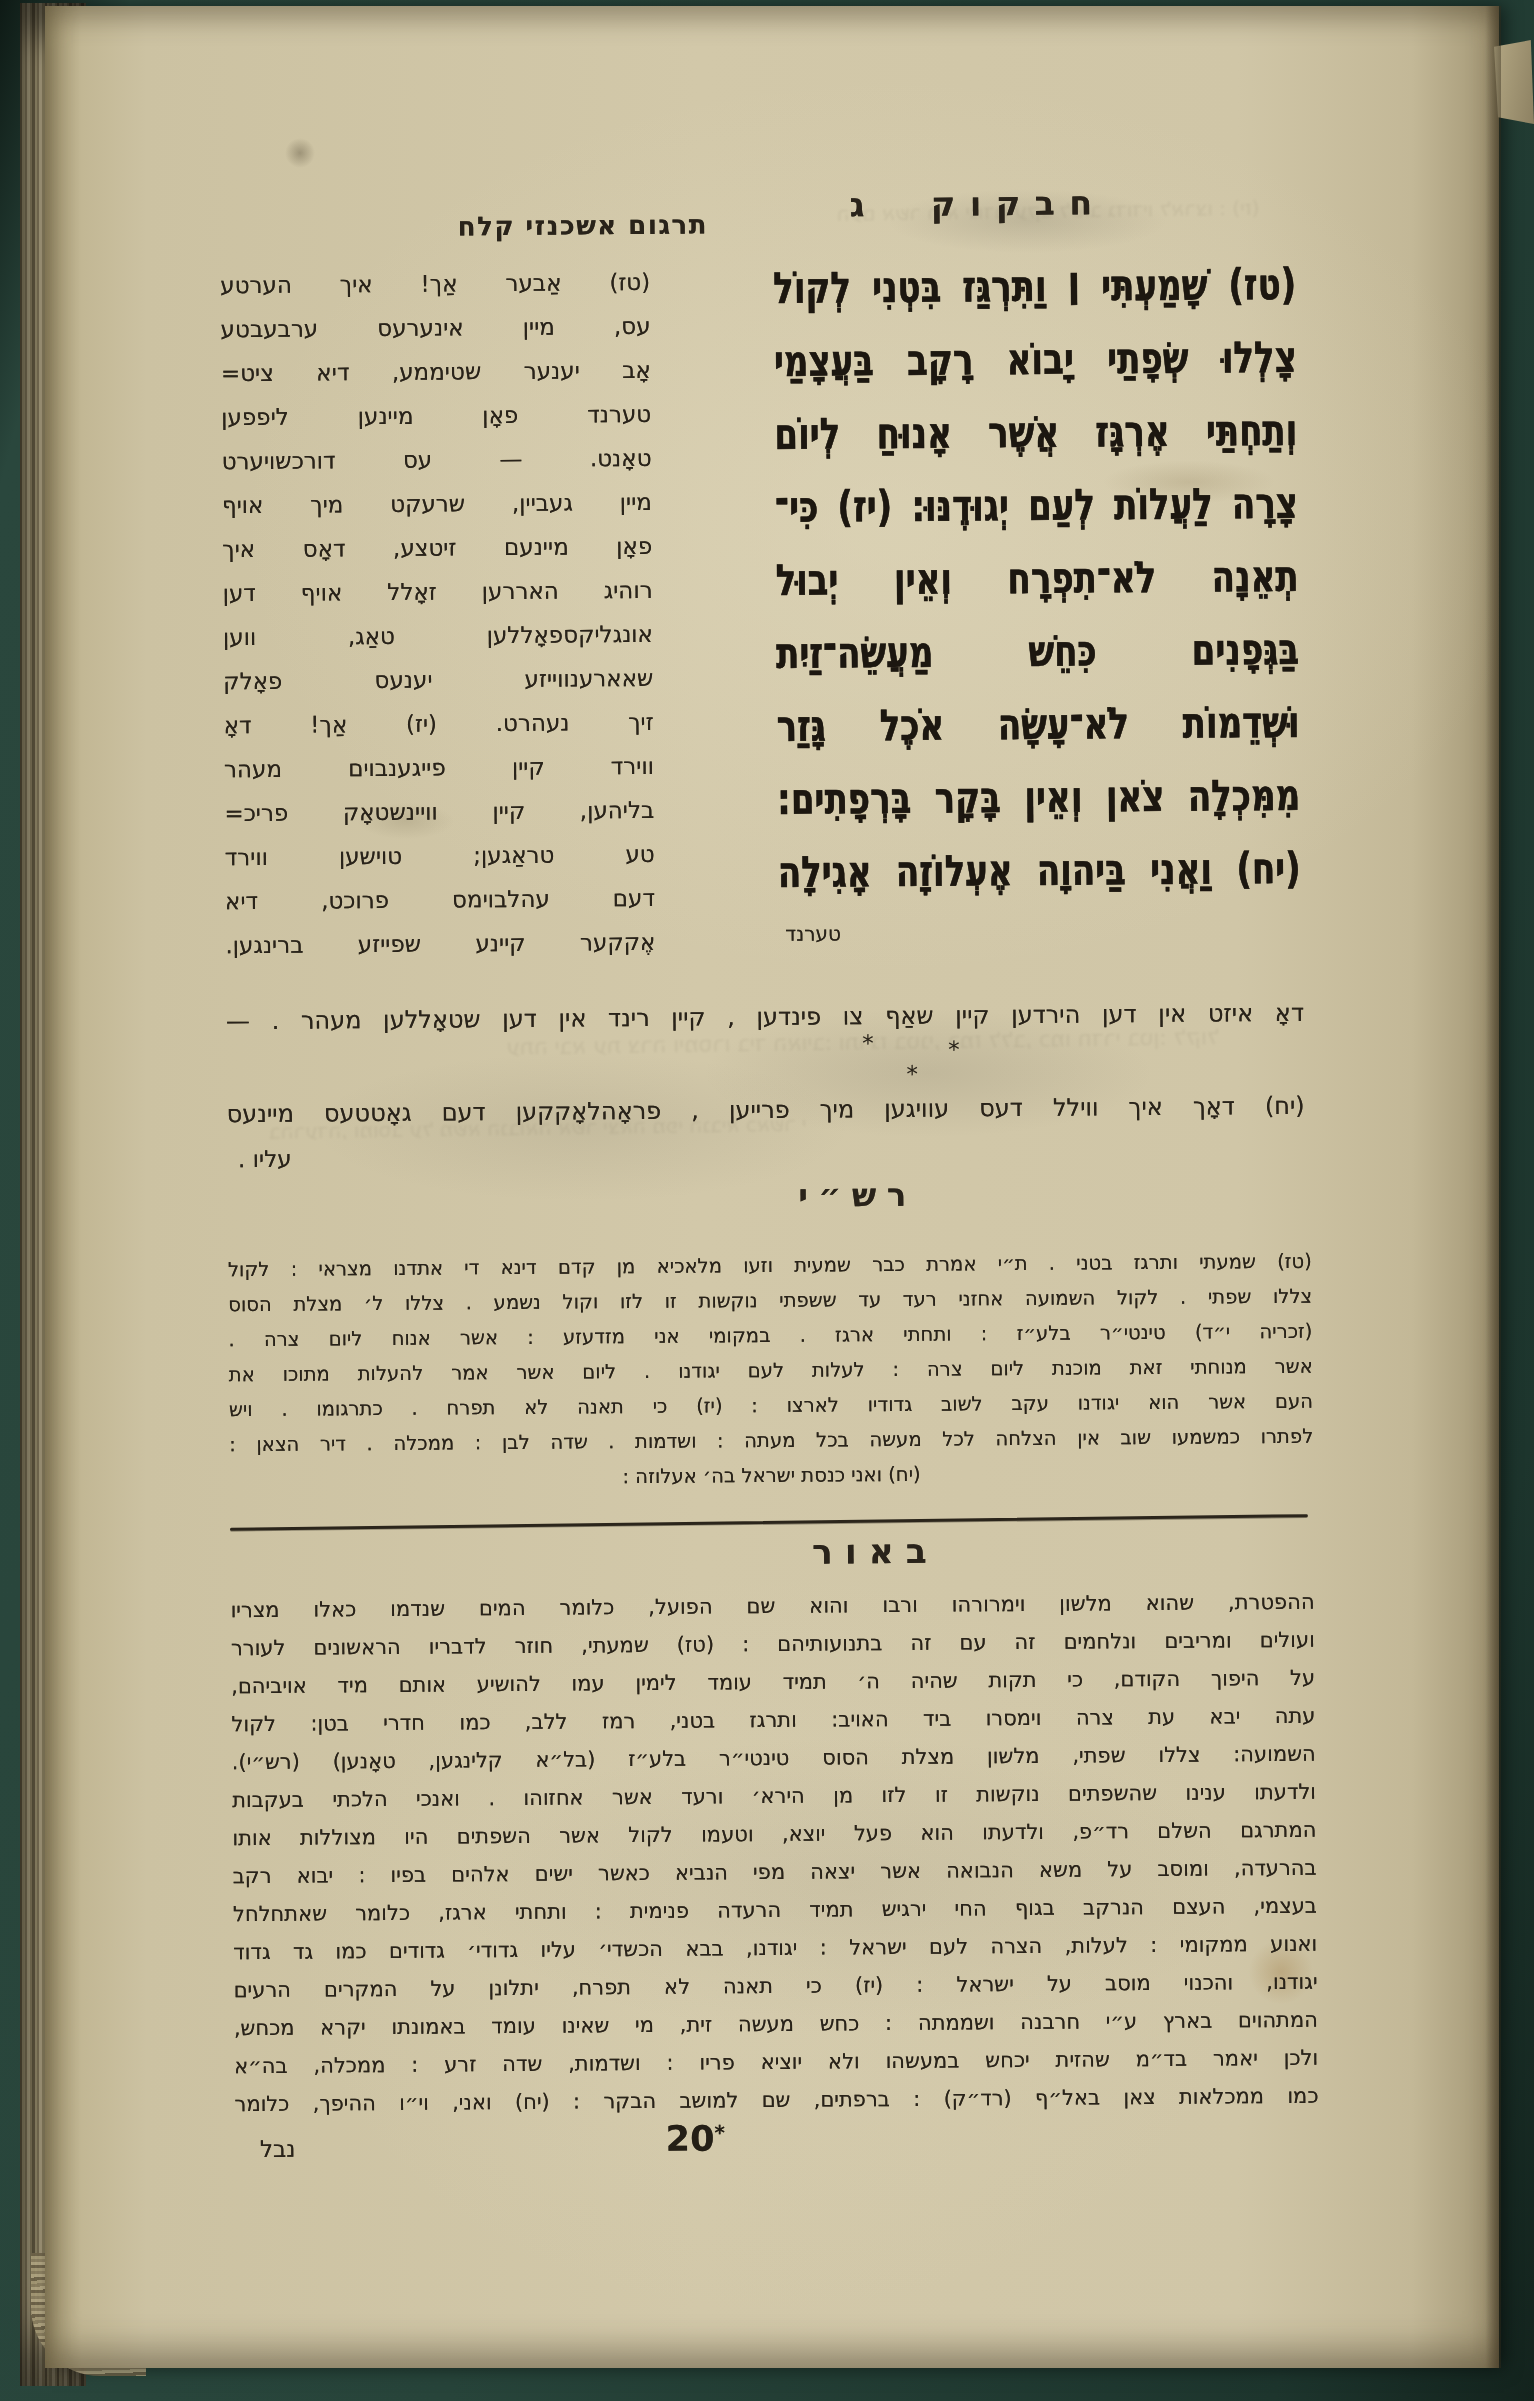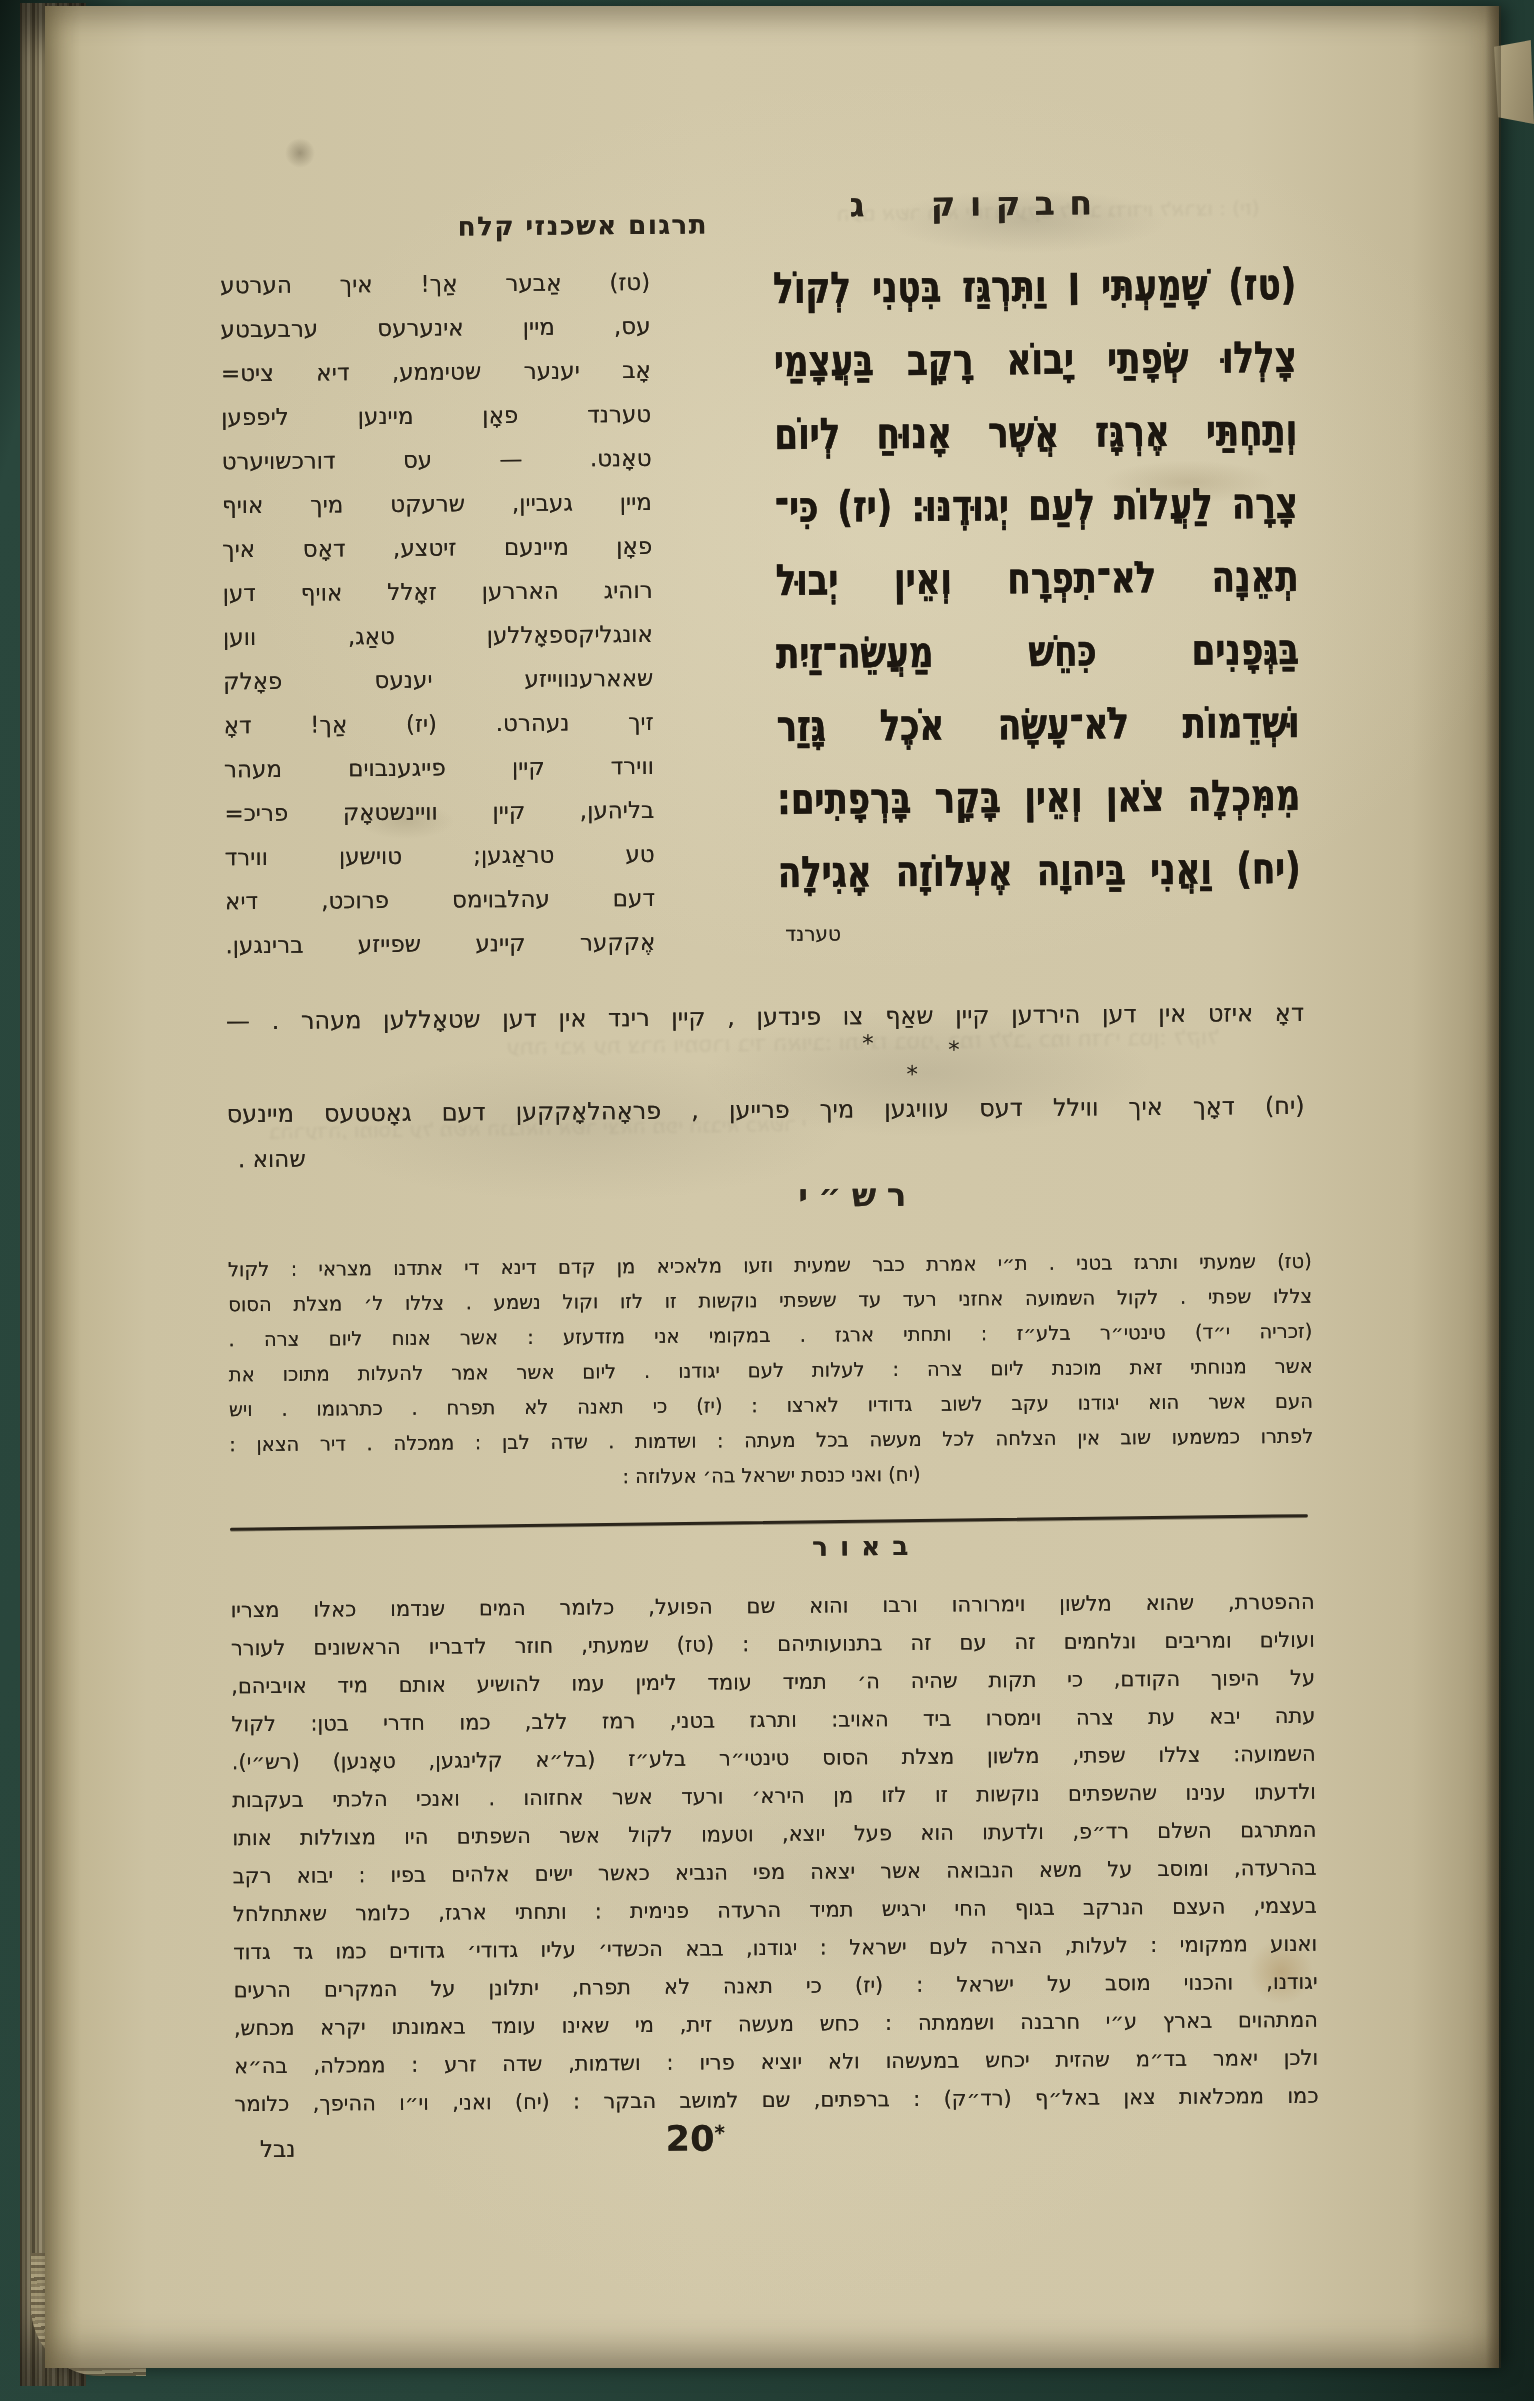--- a/index.html
+++ b/index.html
@@ -64,21 +64,21 @@
   .ast1{left:863px;top:1031px;} .ast2{left:949px;top:1038px;} .ast3{left:907px;top:1062px;}
 
   .rashi-title{left:798px;top:1177px;font-size:32px;font-weight:bold;letter-spacing:10.7px;text-align:right;}
   .rashi{left:227px;top:1248px;width:1084px;font-size:19.6px;}
   .rashi>div{height:35px;line-height:35px;text-align:justify;text-align-last:justify;white-space:nowrap;}
   .rashi>div:last-child{text-align:center;text-align-last:center;}
 
   .rule{position:absolute;left:227px;top:1521px;width:1078px;height:3.1px;background:#2b251b;
     transform:rotate(-0.28deg);border-radius:1.5px;box-shadow:0 0.8px 0 rgba(43,37,27,.4);}
 
-  .biur-title{left:809px;top:1532px;font-size:26px;font-weight:bold;letter-spacing:12.3px;}
+  .biur-title{left:809px;top:1532px;font-size:34px;font-weight:bold;letter-spacing:12.3px;}
   .biur{left:227px;top:1587px;width:1084px;font-size:21px;}
   .biur>div{height:38px;line-height:38px;text-align:justify;text-align-last:justify;white-space:nowrap;}
 
   .catchword{left:252px;top:2132px;font-size:23px;}
   .pagenum{left:658px;top:2118px;font-size:35px;font-weight:bold;direction:ltr;color:#241f16;}
   .pagenum sup{font-size:20px;vertical-align:10.7px;}
 
   .ghost{position:absolute;direction:rtl;color:#554c3a;opacity:.09;filter:blur(1px);
     transform:scaleX(-1) rotate(.4deg);white-space:nowrap;overflow:hidden;pointer-events:none;}
   .ghost1{left:507px;top:1030px;width:767px;font-size:21.5px;}
@@ -139,21 +139,21 @@
       </div>
     <div class="txt targum-full">
         <div class="targum-line">דאָ איזט אין דען הירדען קיין שאַף צו פינדען , קיין רינד אין דען שטאָללען מעהר . —</div>
       </div>
 
     <span class="ast ast1">*</span>
     <span class="ast ast2">*</span>
     <span class="ast ast3">*</span>
 
     <div class="txt continuation">(יח) דאָך איך ווילל דעס עוויגען מיך פרייען , פראָהלאָקקען דעם גאָטטעס מיינעס</div>
-    <div class="txt cont-tail">שהוא .</div>
+    <div class="txt cont-tail">עליו .</div>
 
     <div class="txt rashi-title">רש״י</div>
     <div class="txt rashi">
         <div class="rashi-line">(טז) שמעתי ותרגז בטני . ת״י אמרת כבר שמעית וזעו מלאכיא מן קדם דינא די אתדנו מצראי : לקול</div>
         <div class="rashi-line">צללו שפתי . לקול השמועה אחזני רעד עד ששפתי נוקשות זו לזו וקול נשמע . צללו ל׳ מצלת הסוס</div>
         <div class="rashi-line">(זכריה י״ד) טינטי״ר בלע״ז : ותחתי ארגז . במקומי אני מזדעזע : אשר אנוח ליום צרה .</div>
         <div class="rashi-line">אשר מנוחתי זאת מוכנת ליום צרה : לעלות לעם יגודנו . ליום אשר אמר להעלות מתוכו את</div>
         <div class="rashi-line">העם אשר הוא יגודנו עקב לשוב גדודיו לארצו : (יז) כי תאנה לא תפרח . כתרגומו . ויש</div>
         <div class="rashi-line">לפתרו כמשמעו שוב אין הצלחה לכל מעשה בכל מעתה : ושדמות . שדה לבן : ממכלה . דיר הצאן :</div>
         <div class="rashi-line">(יח) ואני כנסת ישראל בה׳ אעלוזה :</div>

